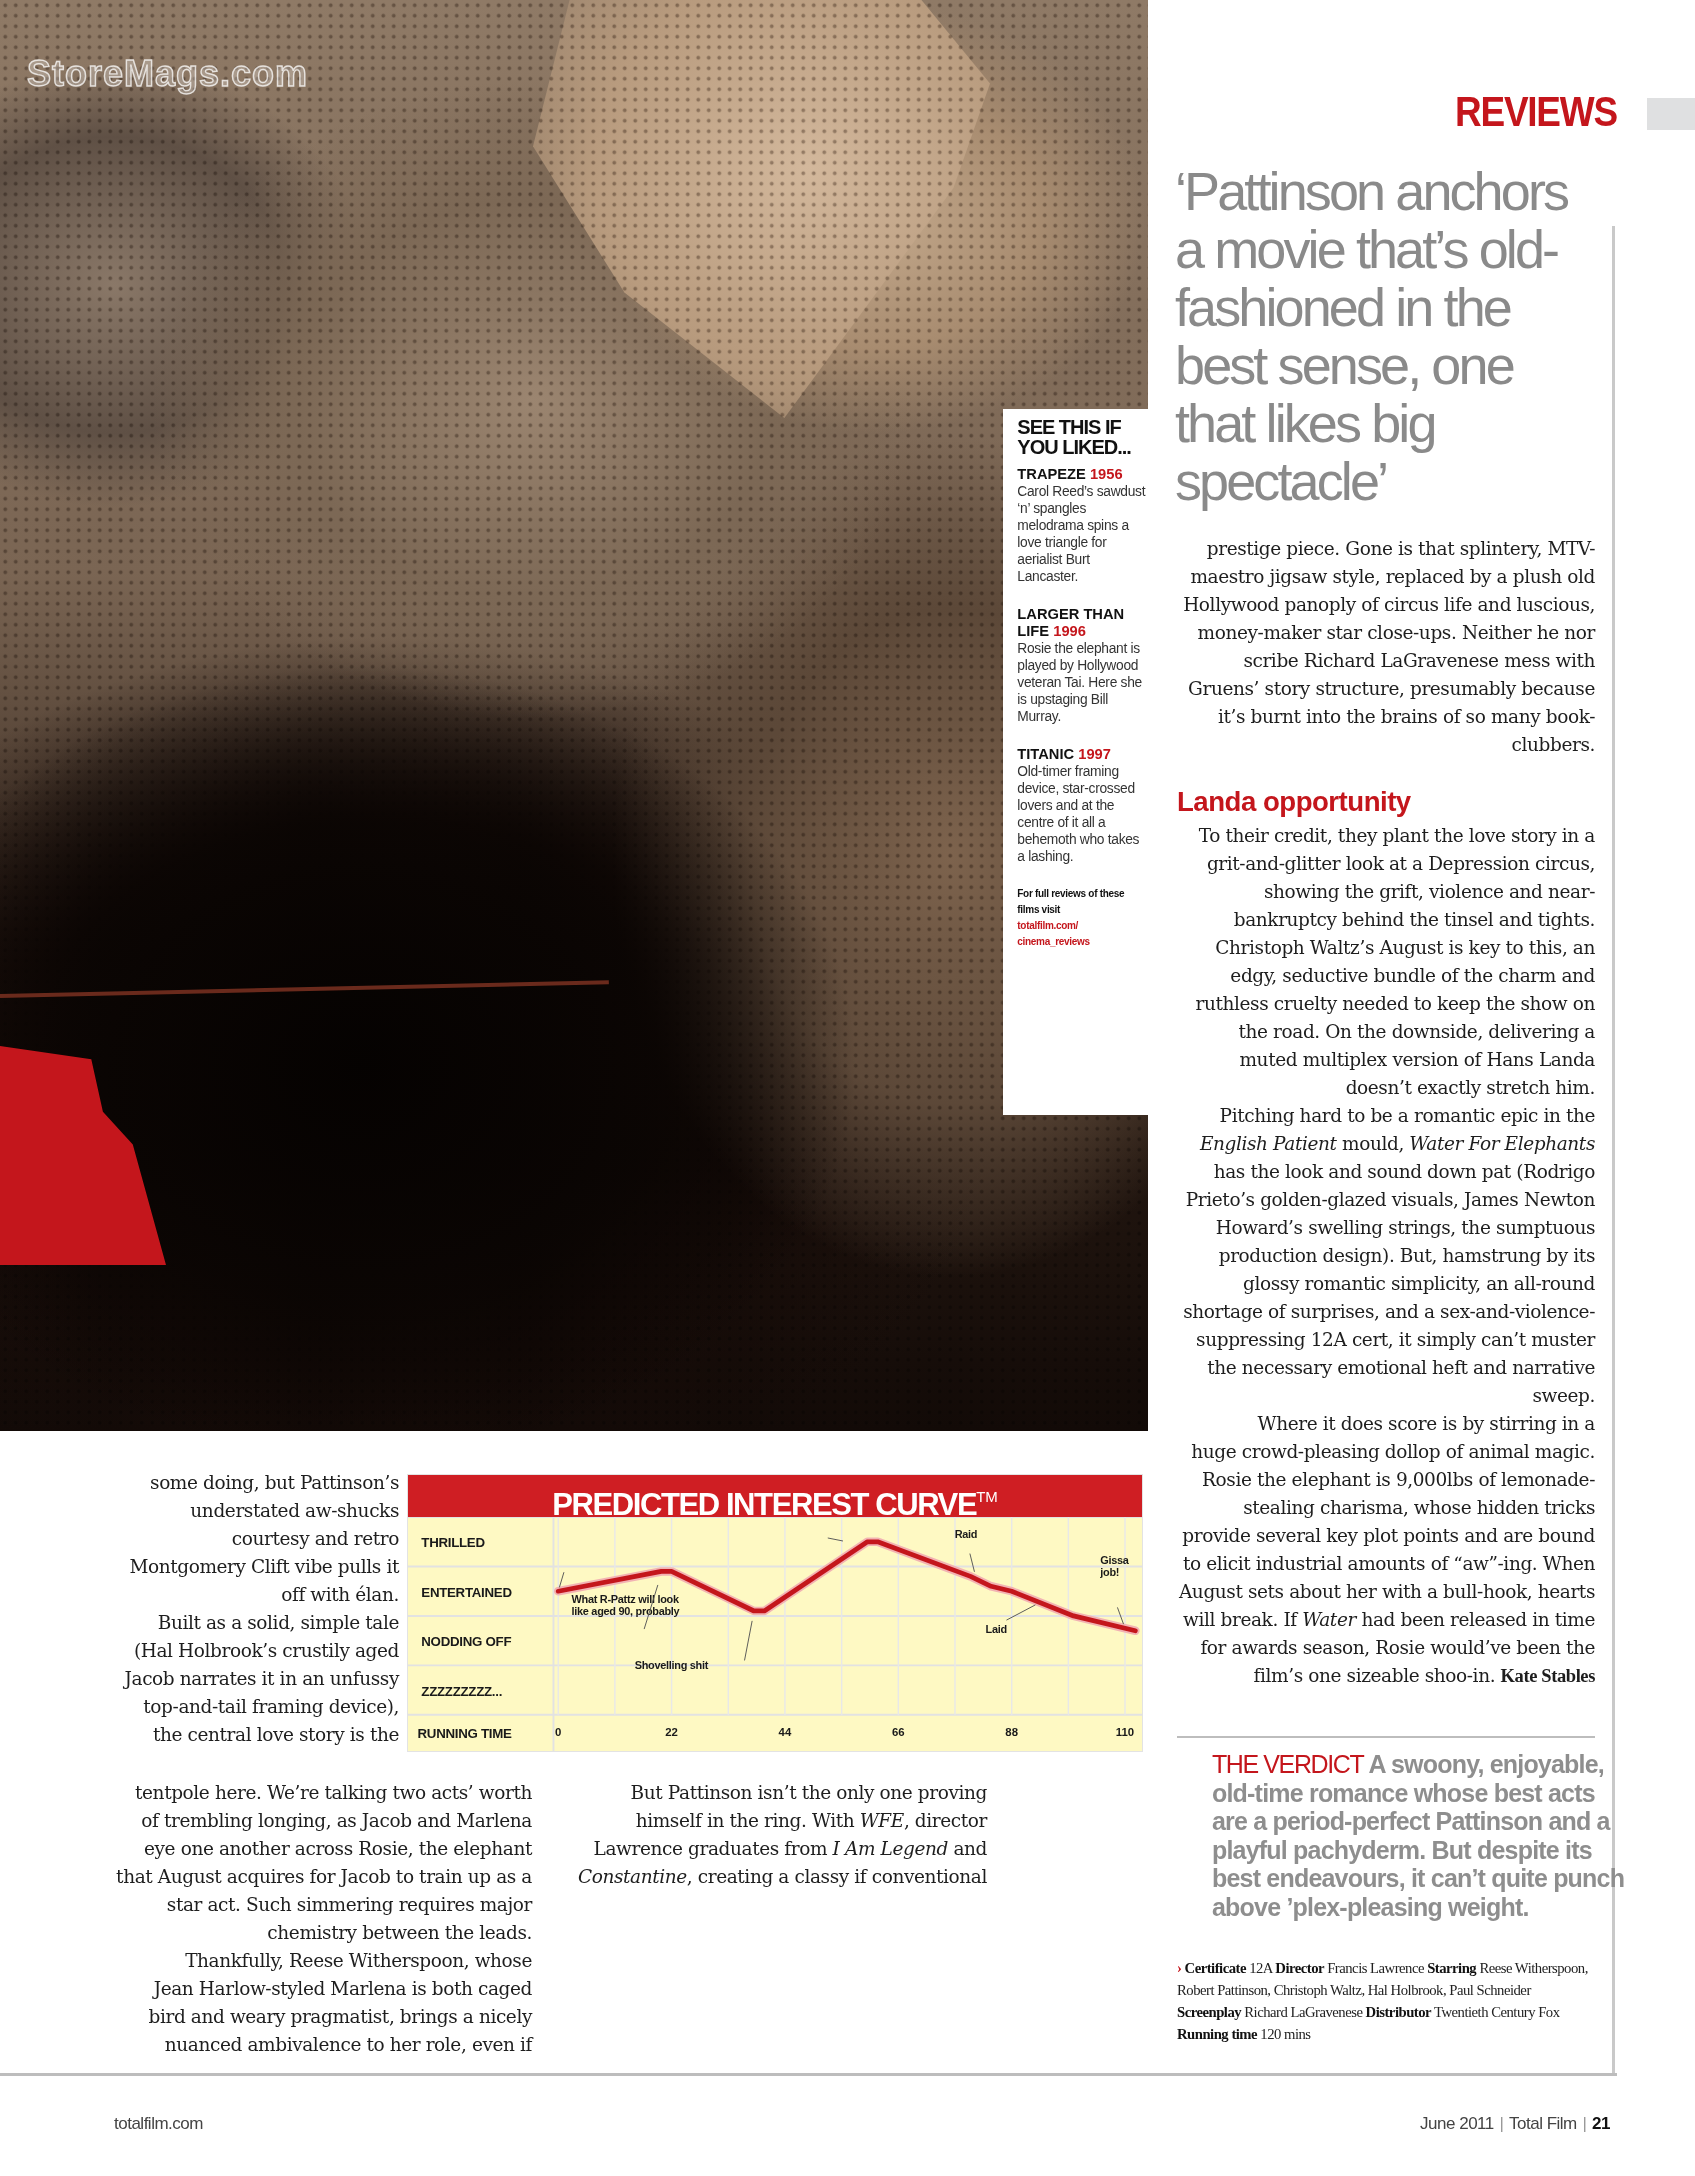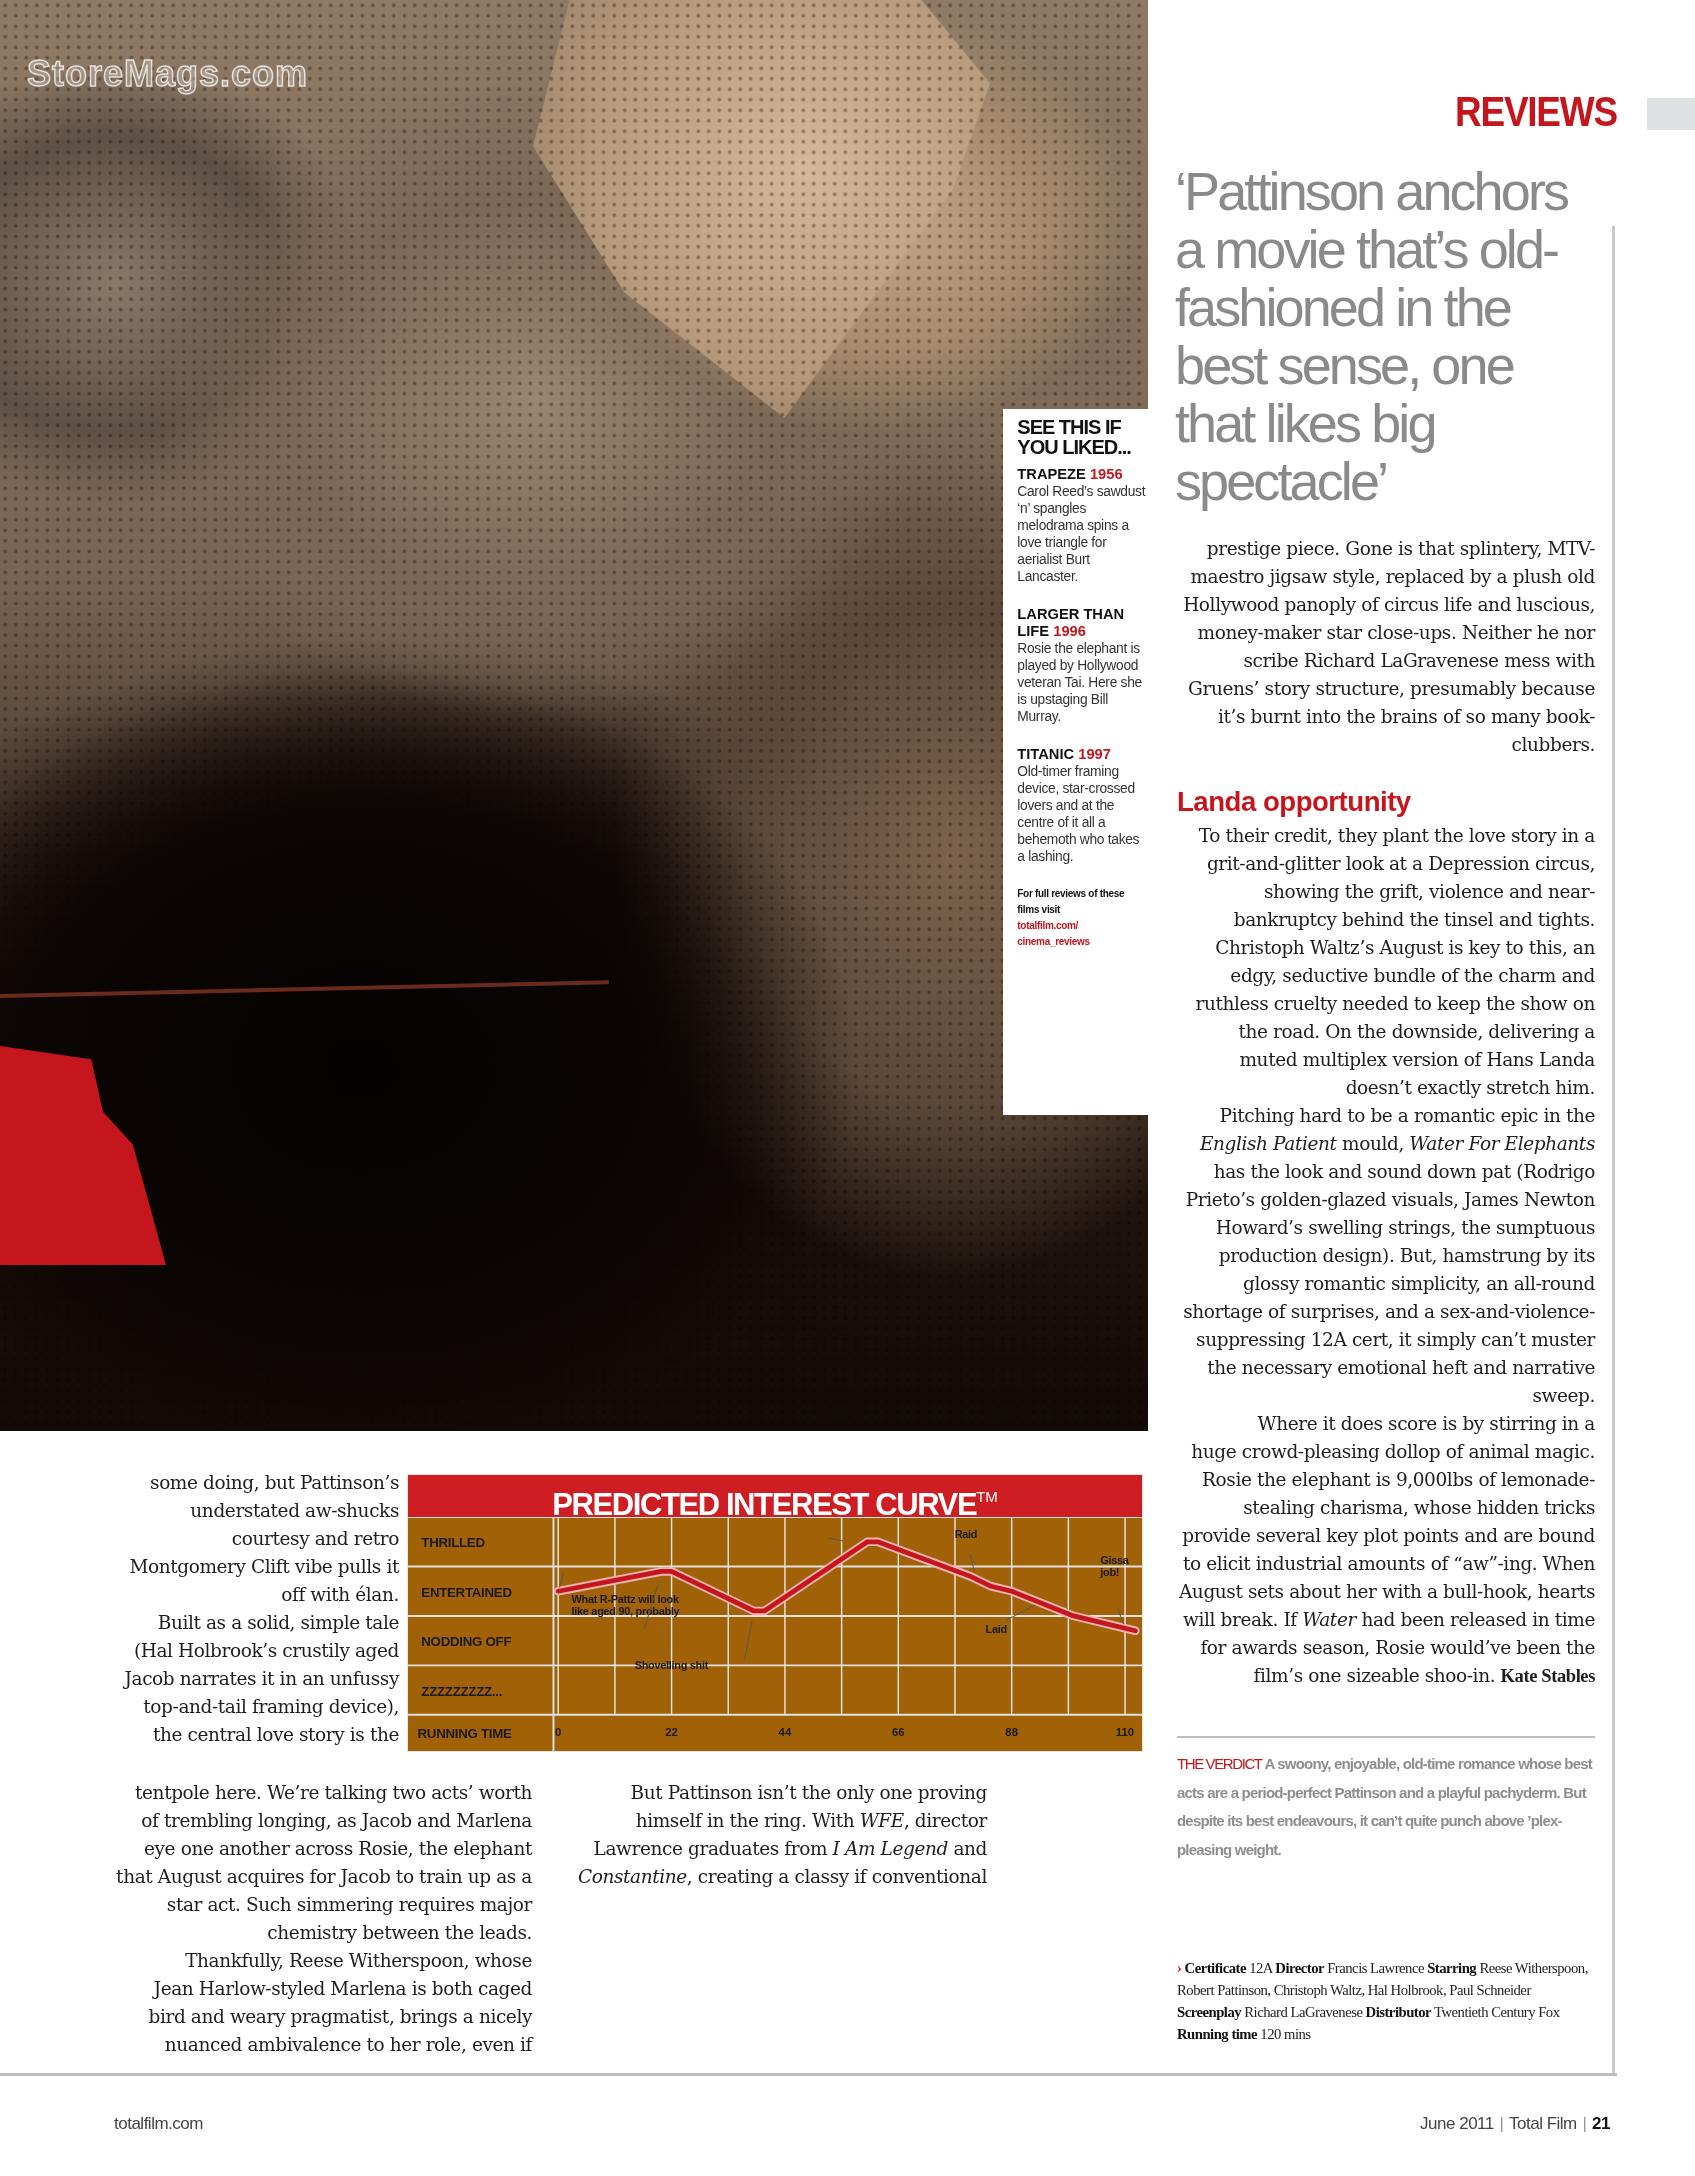--- a/index.html
+++ b/index.html
@@ -60,34 +60,34 @@
   .body .ind { text-indent:32px; }
   #col-right { left:1177px; top:535px; width:418px; }
   #col-right .sub { font-family:"Liberation Sans", sans-serif; font-weight:bold; font-size:27.6px; color:#c4161c;
     margin:27px 0 3.8px 0; line-height:32px; letter-spacing:-0.5px; }
   #col-left-top { left:114px; top:1469px; width:285px; }
   #col-left { left:114px; top:1779px; width:418px; }
   #col-mid { left:564px; top:1779px; width:423px; }
   .byline { font-family:Liberation Serif, serif; font-weight:bold; }
 
   
-  #chart { left:407px; top:1474px; width:734px; height:276px; background:#a16207; border:1px solid #e3e3e3; }
+  #chart { left:407px; top:1474px; width:734px; height:276px; background:#fef9c3; border:1px solid #e3e3e3; }
   #chart-head { position:absolute; left:0; top:0; width:100%; height:42px; background:#cf1e23;
     color:#fff; font-family:"Liberation Sans", sans-serif; font-weight:bold; font-size:31px; line-height:44px;
     text-align:center; letter-spacing:-1.4px; }
   #chart-head sup { font-size:15px; font-weight:normal; letter-spacing:0; vertical-align:13.3px; }
   #chart-svg { position:absolute; left:0; top:42px; }
   .ylab { font-family:"Liberation Sans", sans-serif; font-weight:bold; font-size:14px; fill:#1a1a1a; letter-spacing:-0.3px; }
   .xlab { font-family:"Liberation Sans", sans-serif; font-weight:bold; font-size:12px; fill:#1a1a1a; }
   .ann  { font-family:"Liberation Sans", sans-serif; font-weight:bold; font-size:11.5px; fill:#1a1a1a; letter-spacing:-0.3px; }
 
   
   #verdict-rule { left:1177px; top:1736px; width:418px; height:1.9px; background:#bdbdbd; }
-  #verdict { left:1177px; top:1750px; width:418px; font-family:"Liberation Sans", sans-serif; font-weight:bold;
-    font-size:15px; line-height:28.5px; color:#8e8e8e; letter-spacing:-0.8px; }
+  #verdict { left:1212px; top:1750px; width:418px; font-family:"Liberation Sans", sans-serif; font-weight:bold;
+    font-size:25px; line-height:28.5px; color:#8e8e8e; letter-spacing:-0.8px; }
   #verdict .vlab { color:#c4161c; font-weight:normal; letter-spacing:-1.4px; }
   #credits { left:1177px; top:1957px; width:418px; font-family:Liberation Serif, serif; font-size:14.7px;
     line-height:22px; color:#222; letter-spacing:-0.5px; }
   #credits b { color:#111; }
   #credits .arrow { color:#c4161c; font-weight:bold; }
 
   
   #bottom-rule { left:0; top:2073px; width:1617px; height:2.9px; background:#bdbdbd; }
   #footer-left { left:114px; top:2114px; font-family:"Liberation Sans", sans-serif; font-size:17px; color:#444; letter-spacing:-0.5px; }
   #footer-right { right:86px; top:2114px; font-family:"Liberation Sans", sans-serif; font-size:17px; color:#444; letter-spacing:-0.5px; }

